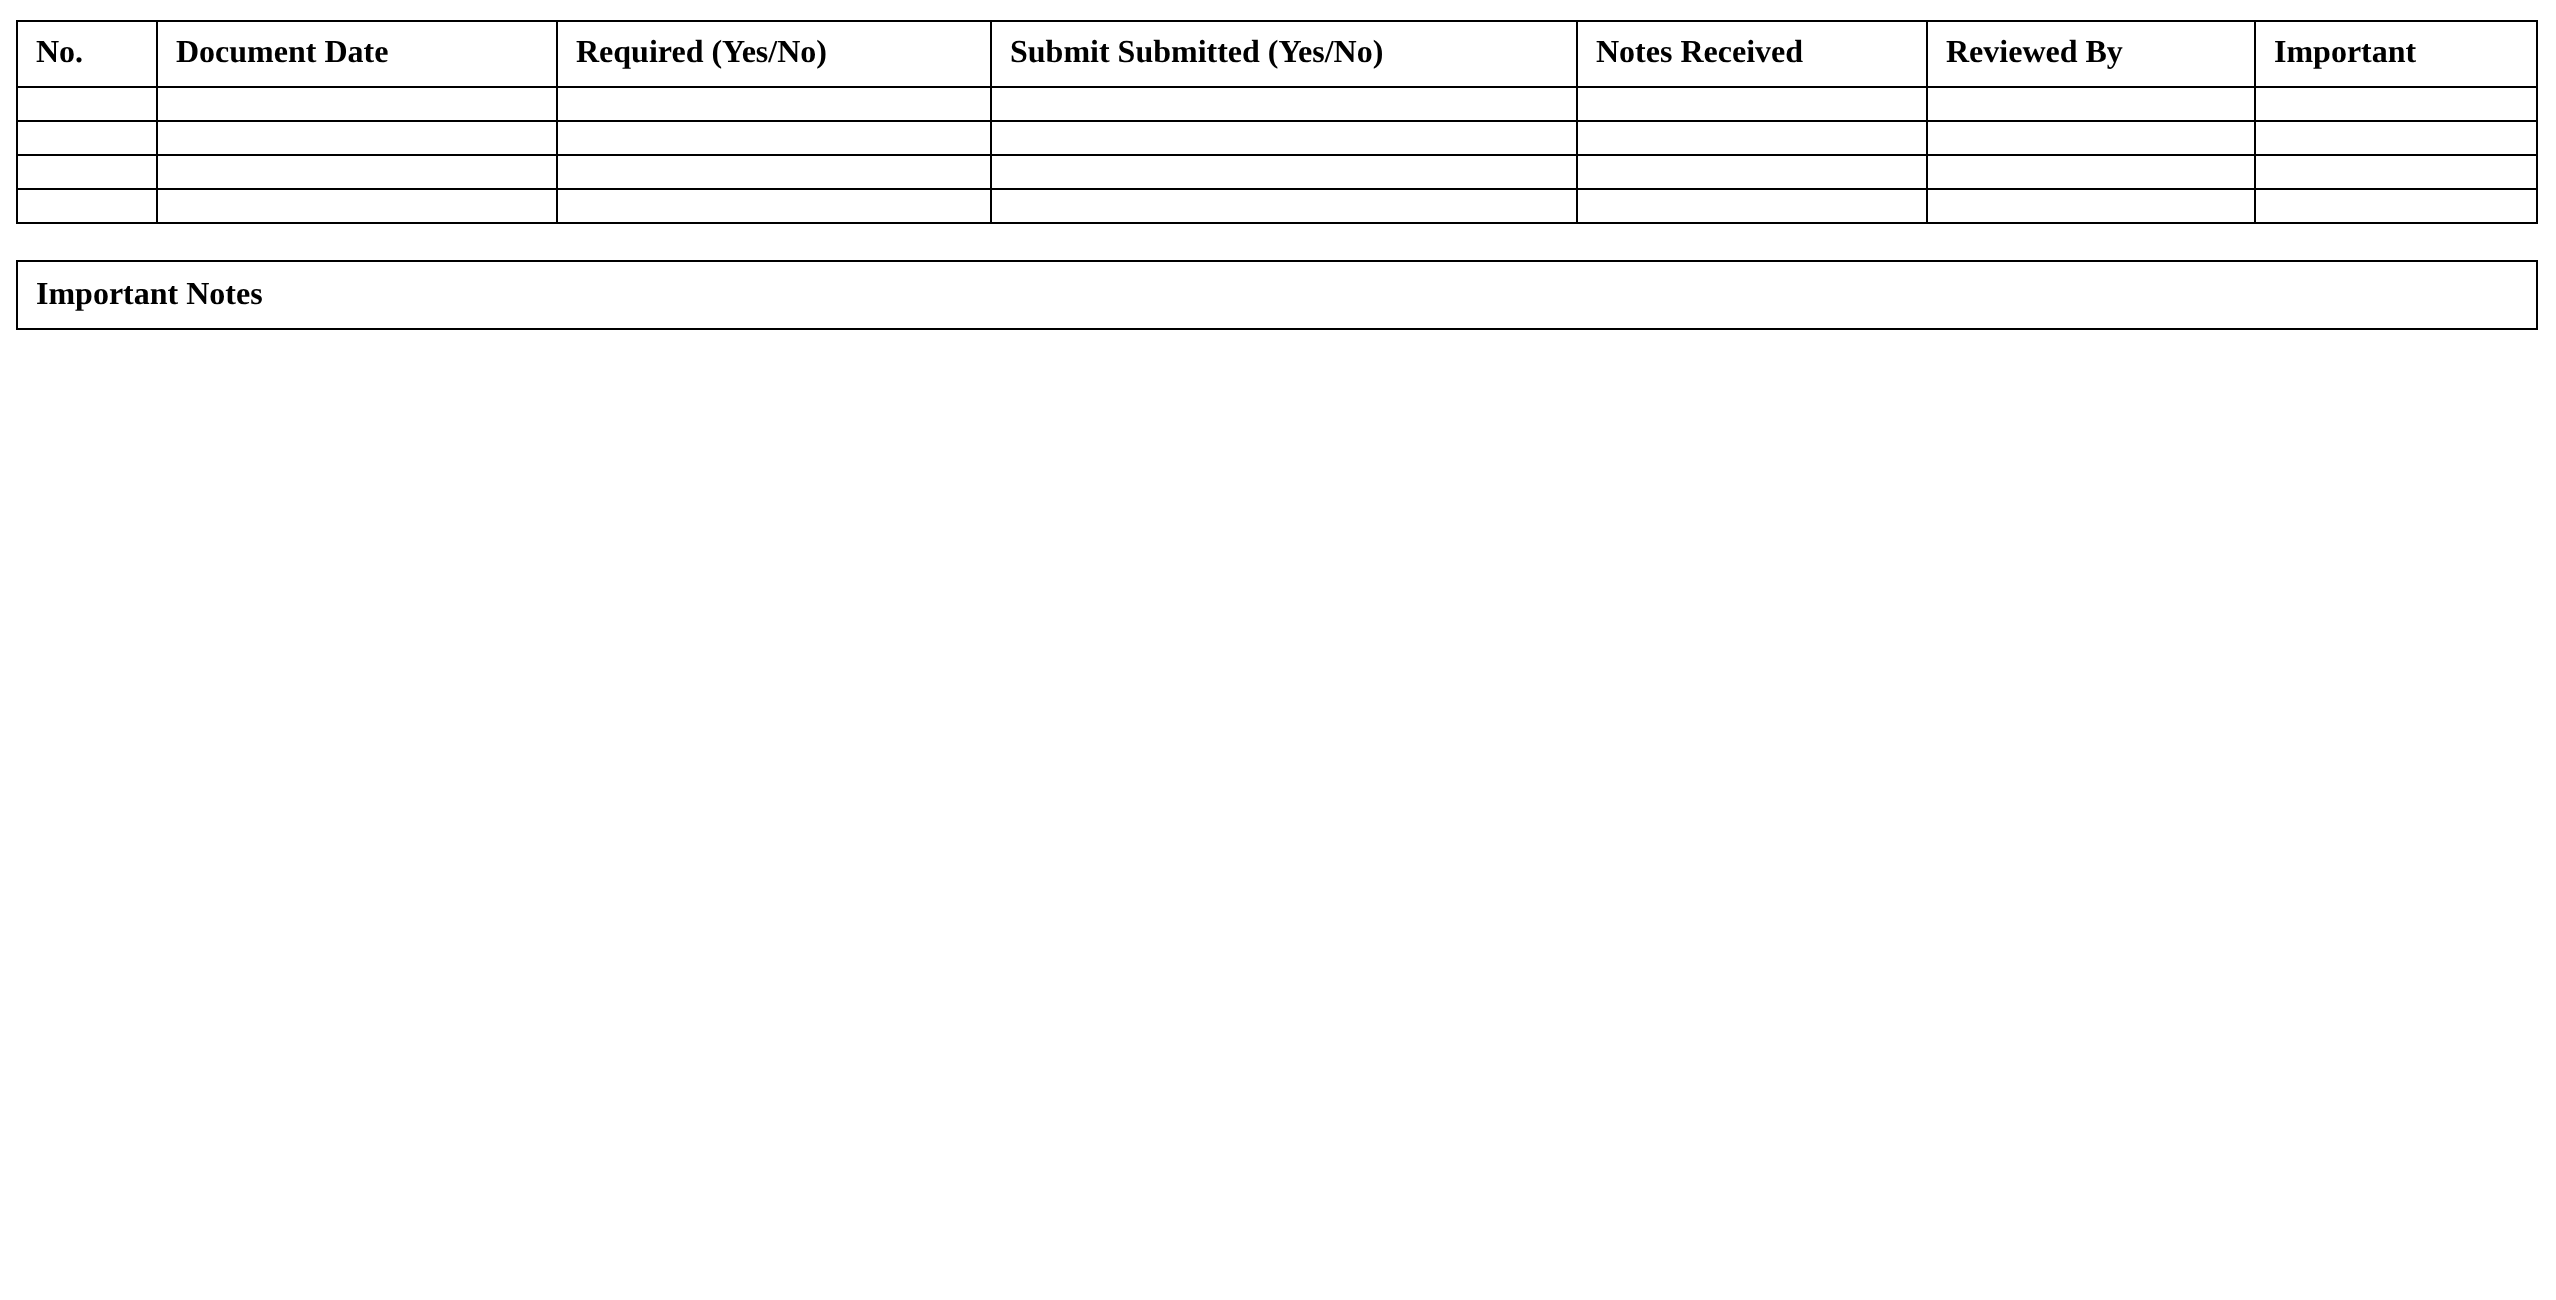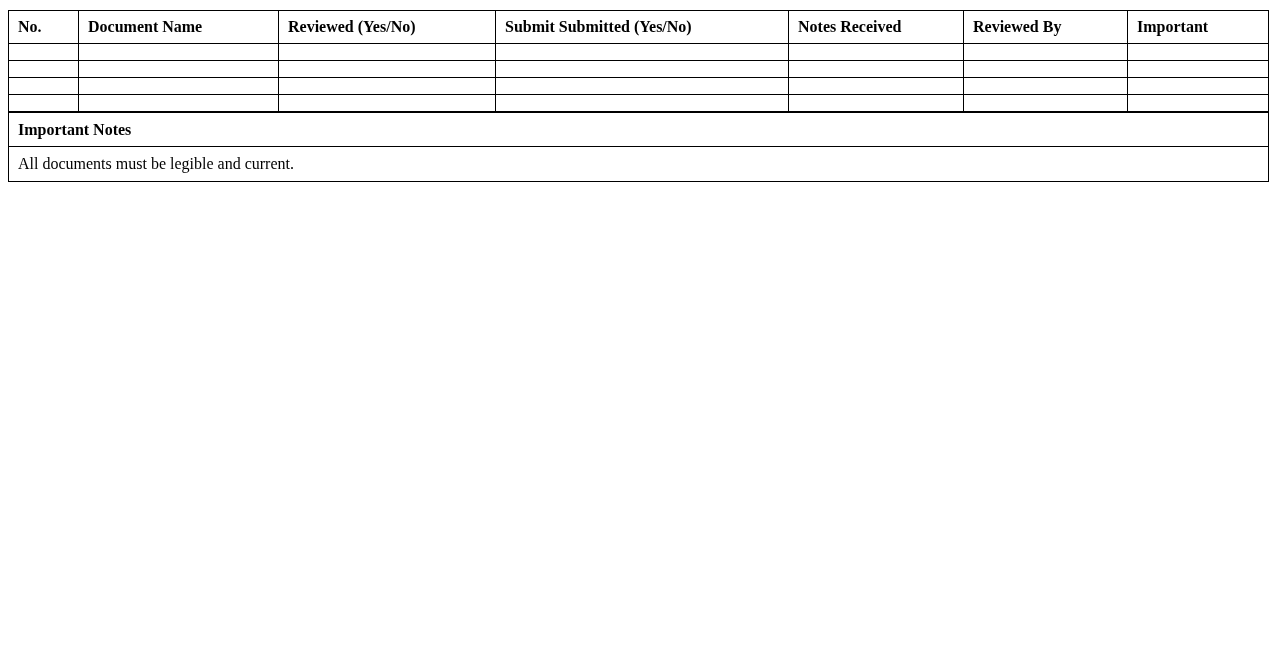--- a/index.html
+++ b/index.html
@@ -29,21 +29,21 @@
     font-size: 16px;
     vertical-align: middle;
     text-align: left;
   }
   
   .checklist thead tr { height: 33px; }
   .checklist th { font-weight: bold; }
   .checklist tbody tr { height: 17px; }
   .checklist tbody td { line-height: 1; }
   
-  .notes-table { }
+  .notes-table { margin-top: 18px; }
   .notes-table tr { height: 35px; }
   .notes-table tr.notes-title-row { height: 34px; }
   .notes-table tr.note-last { height: 37px; }
   .notes-table td.title { font-weight: bold; }
 </style>
 </head>
 <body>
 
 <div class="page">
 
@@ -53,22 +53,22 @@
       <col style="width:200px">
       <col style="width:217px">
       <col style="width:293px">
       <col style="width:175px">
       <col style="width:164px">
       <col style="width:141px">
     </colgroup>
     <thead>
       <tr>
         <th>No.</th>
-        <th>Document Name</th>
-        <th>Reviewed (Yes/No)</th>
+        <th>Document Date</th>
+        <th>Required (Yes/No)</th>
         <th>Submit Submitted (Yes/No)</th>
         <th>Notes Received</th>
         <th>Reviewed By</th>
         <th>Important</th>
       </tr>
     </thead>
     <tbody>
       <tr>
         <td></td>
         <td></td>
@@ -109,19 +109,16 @@
   </table>
 
   <table class="notes-table">
     <colgroup>
       <col style="width:1260px">
     </colgroup>
     <tbody>
       <tr class="notes-title-row">
         <td class="title">Important Notes</td>
       </tr>
-      <tr>
-        <td>All documents must be legible and current.</td>
-      </tr>
     </tbody>
   </table>
 
 </div>
 
 </body></html>

